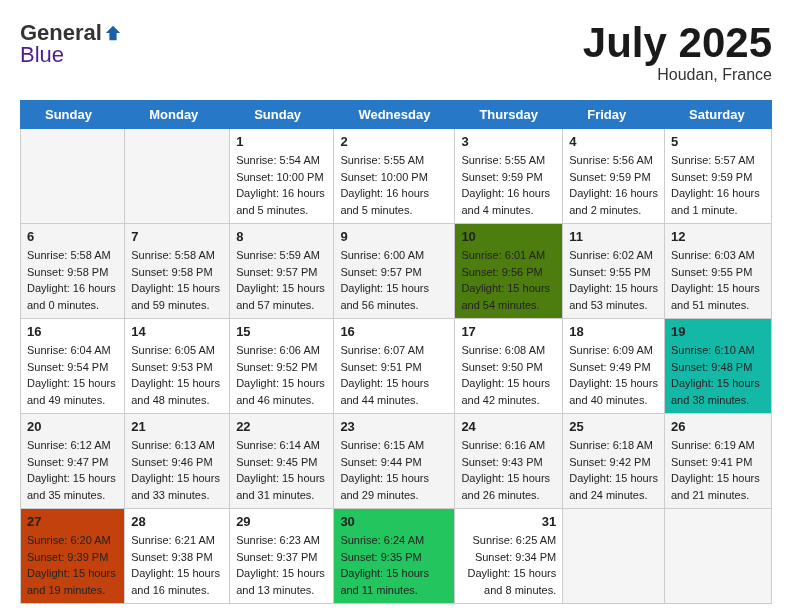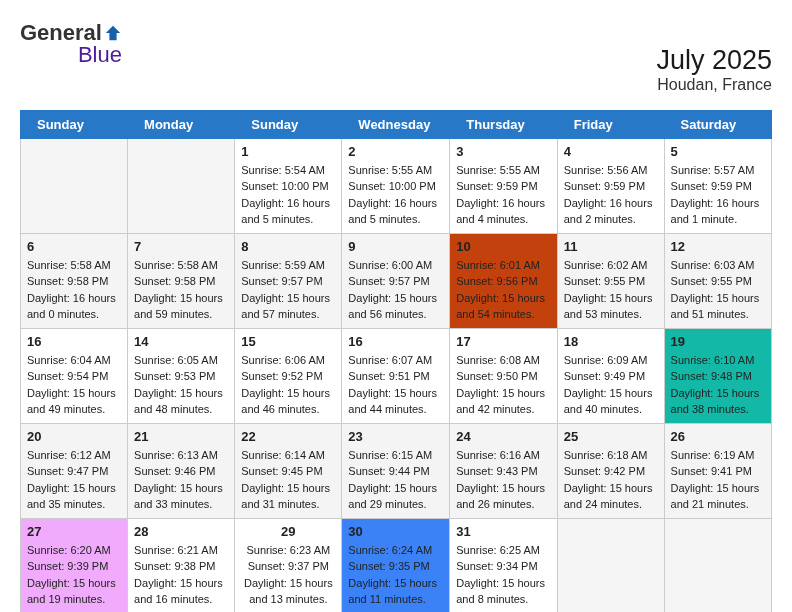--- a/index.html
+++ b/index.html
@@ -12,57 +12,56 @@
     }
     .header {
       display: flex;
       justify-content: space-between;
       align-items: flex-start;
       margin-bottom: 16px;
     }
     .logo {
       display: flex;
       flex-direction: column;
-      align-items: flex-end;
+      align-items: flex-start;
     }
     .logo-text {
       display: flex;
       align-items: center;
       font-size: 22px;
       font-weight: bold;
     }
     .logo-general { color: #333; }
     .logo-blue { color: #1a5faa; }
     .logo-icon {
       width: 18px;
       height: 18px;
       margin-left: 2px;
     }
     .title-block { text-align: right; }
     .month-title {
-      font-size: 27px;
+      font-size: 42px;
       color: #1a1a1a;
-      font-weight: normal;
+      font-weight: bold;
       line-height: 1.1;
-      margin-top: 26px;
     }
     .location {
       font-size: 16px;
       color: #333;
     }
     .calendar {
       width: 100%;
       border-collapse: collapse;
       border: 1px solid #bbb;
     }
     .calendar th {
       background-color: #2878c8;
       color: #fff;
       text-align: left;
-      padding: 6px 16px;
+      padding: 6px 24px;
       font-size: 13px;
       border: 1px solid #2878c8;
     }
     .calendar td {
       vertical-align: top;
       padding: 5px 6px;
       border: 1px solid #ccc;
       width: 108px;
       min-height: 90px;
       font-size: 11px;
@@ -194,21 +193,21 @@
         </div>
       </td>
         <td style="background: rgb(244, 244, 244);">
         <span class="day-num">9</span>
         <div class="day-detail">
           Sunrise: 6:00 AM<br>
           Sunset: 9:57 PM<br>
           Daylight: 15 hours and 56 minutes.
         </div>
       </td>
-        <td style="background: #c2410c;">
+        <td style="background: #4d7c0f;">
         <span class="day-num">10</span>
         <div class="day-detail">
           Sunrise: 6:01 AM<br>
           Sunset: 9:56 PM<br>
           Daylight: 15 hours and 54 minutes.
         </div>
       </td>
         <td style="background: rgb(244, 244, 244);">
         <span class="day-num">11</span>
         <div class="day-detail">
@@ -336,53 +335,53 @@
         <td style="background: rgb(244, 244, 244);">
         <span class="day-num">26</span>
         <div class="day-detail">
           Sunrise: 6:19 AM<br>
           Sunset: 9:41 PM<br>
           Daylight: 15 hours and 21 minutes.
         </div>
       </td>
       </tr>
       <tr>
-        <td style="background: #f0abfc;">
+        <td style="background: #c2410c;">
         <span class="day-num">27</span>
         <div class="day-detail">
           Sunrise: 6:20 AM<br>
           Sunset: 9:39 PM<br>
           Daylight: 15 hours and 19 minutes.
         </div>
       </td>
         <td style="background: rgb(255, 255, 255);">
         <span class="day-num">28</span>
         <div class="day-detail">
           Sunrise: 6:21 AM<br>
           Sunset: 9:38 PM<br>
           Daylight: 15 hours and 16 minutes.
         </div>
       </td>
-        <td style="background: rgb(255, 255, 255); text-align: center;">
+        <td style="background: rgb(255, 255, 255);">
         <span class="day-num">29</span>
         <div class="day-detail">
           Sunrise: 6:23 AM<br>
           Sunset: 9:37 PM<br>
           Daylight: 15 hours and 13 minutes.
         </div>
       </td>
-        <td style="background: #3b82f6;">
+        <td style="background: #22c55e;">
         <span class="day-num">30</span>
         <div class="day-detail">
           Sunrise: 6:24 AM<br>
           Sunset: 9:35 PM<br>
           Daylight: 15 hours and 11 minutes.
         </div>
       </td>
-        <td style="background: rgb(255, 255, 255);">
+        <td style="background: rgb(255, 255, 255); text-align: right;">
         <span class="day-num">31</span>
         <div class="day-detail">
           Sunrise: 6:25 AM<br>
           Sunset: 9:34 PM<br>
           Daylight: 15 hours and 8 minutes.
         </div>
       </td>
         <td class="empty"></td>
         <td class="empty"></td>
       </tr>

